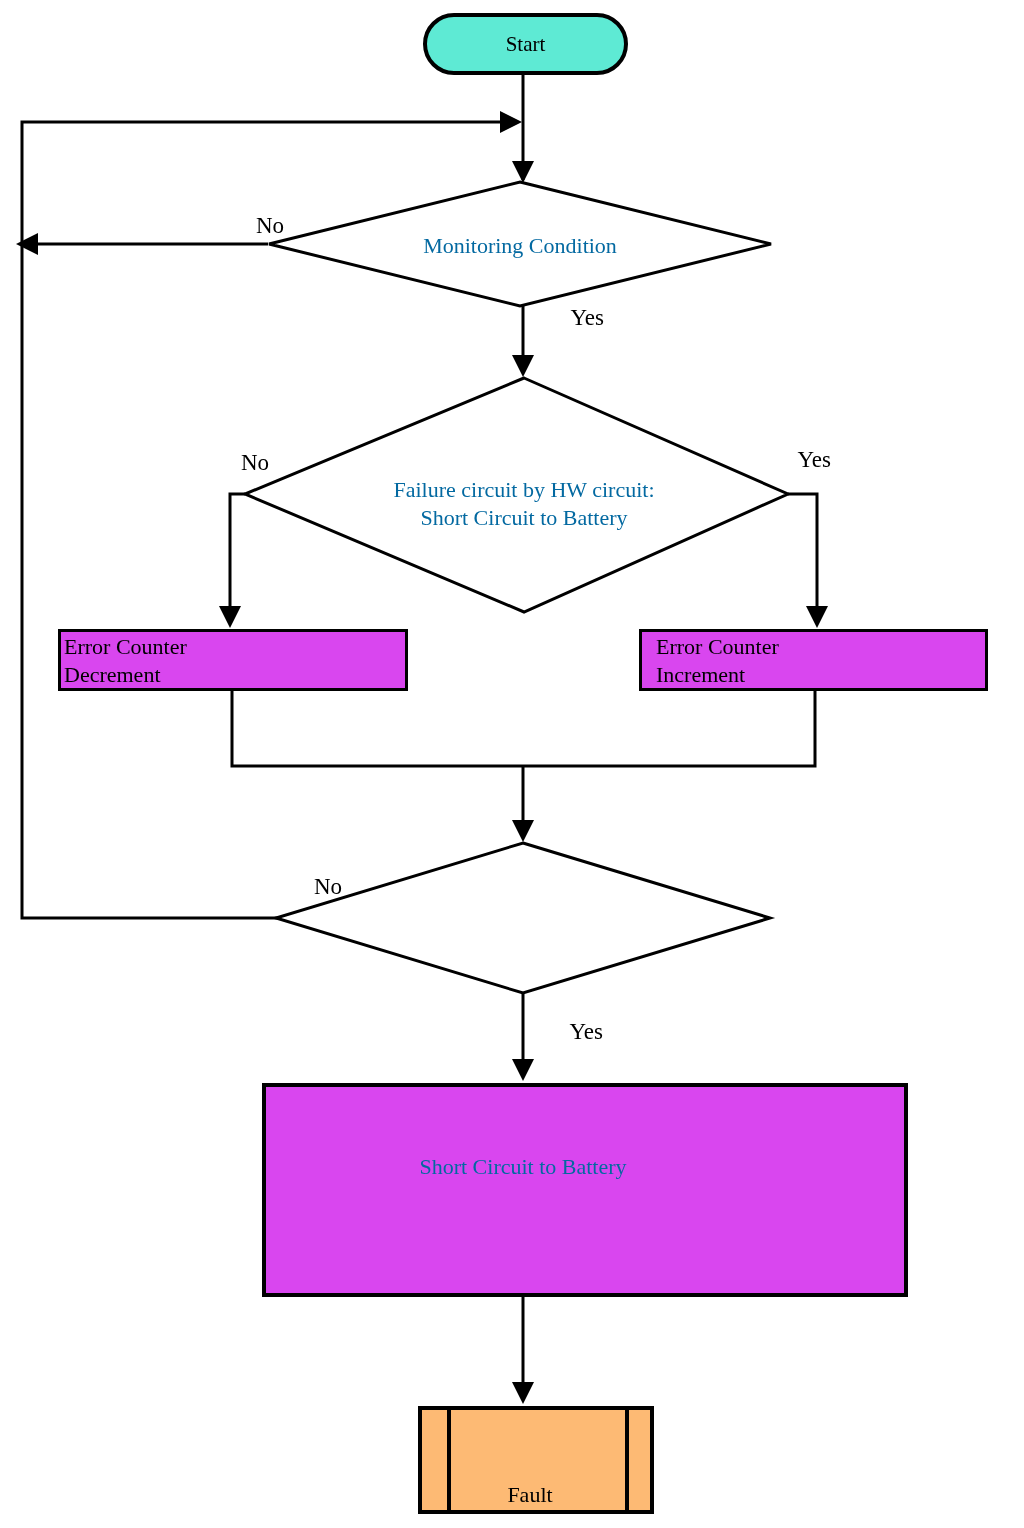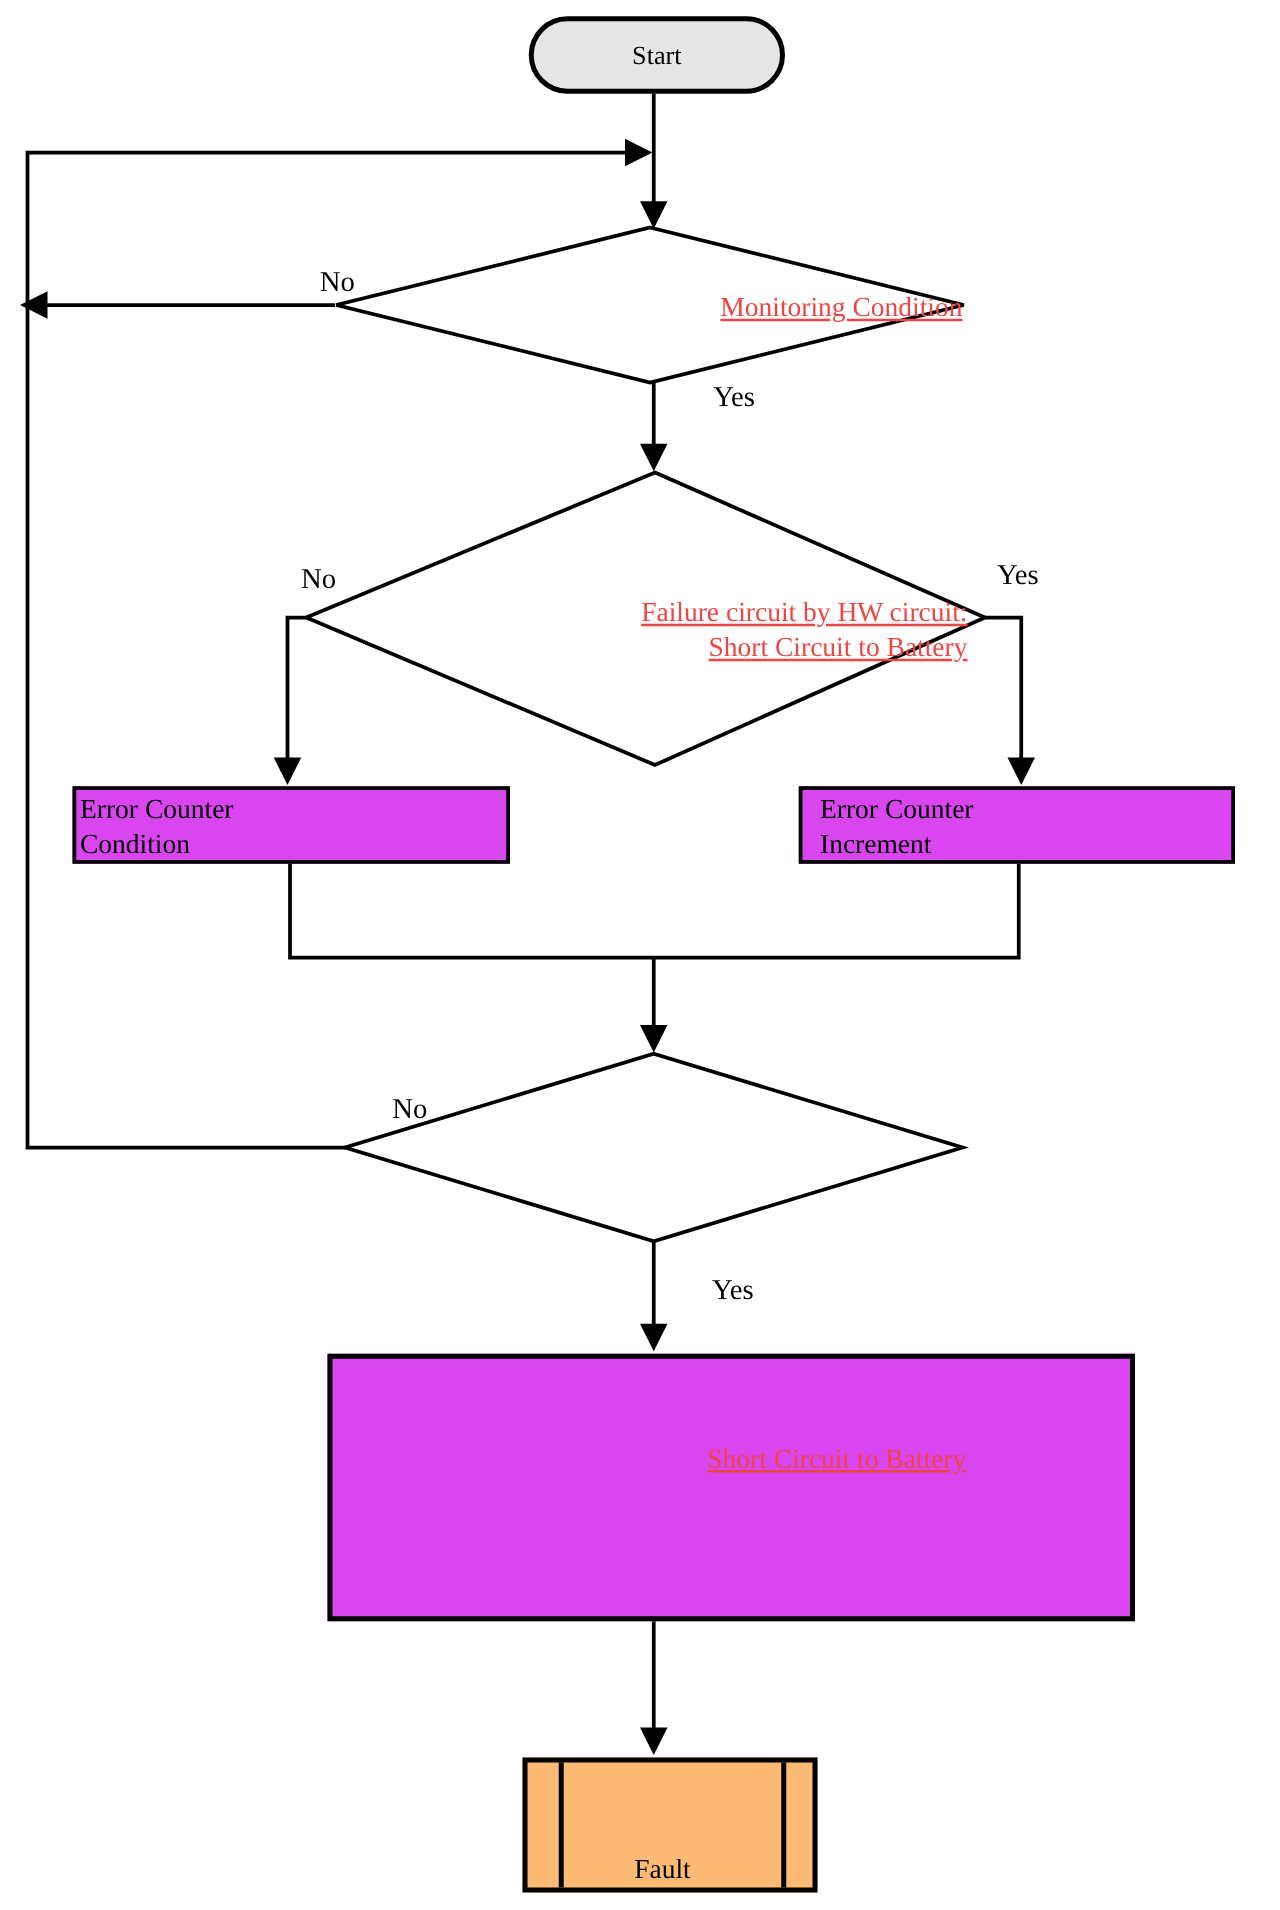--- a/index.html
+++ b/index.html
@@ -3,31 +3,31 @@
 <meta charset="utf-8">
 <style>
   html,body{margin:0;padding:0;background:#ffffff;}
   .canvas{
     position:relative;width:1024px;height:1528px;background:#ffffff;
     font-family:"Liberation Serif", serif;color:#000;overflow:hidden;
   }
   svg.layer{position:absolute;left:0;top:0;}
   .lbl{
     position:absolute;font-size:22px;line-height:26px;
-    white-space:pre;text-align:right;color:#ef4444;text-decoration:underline;
+    white-space:pre;text-align:center;color:#0369a1;
   }
   .edge-lbl{
     position:absolute;font-size:23px;line-height:26px;
     white-space:pre;text-align:right;color:#000;
   }
   .terminator{
     position:absolute;left:423px;top:13px;width:205px;height:62px;
     box-sizing:border-box;border:4px solid #000;border-radius:31px;
     display:flex;align-items:center;justify-content:center;
-    font-size:21px;background:#e5e5e5;
+    font-size:21px;background:#5eead4;
   }
   .process{
     position:absolute;box-sizing:border-box;border:3px solid #000;
     background:#d946ef;font-size:22px;line-height:28px;
   }
   .process.decrement{left:58px;top:629px;width:350px;height:62px;padding:1px 0 0 3px;}
   .process.increment{left:639px;top:629px;width:349px;height:62px;padding:1px 0 0 14px;}
   .process.ignition{left:262px;top:1083px;width:646px;height:214px;border-width:4px;}
   .predef{
     position:absolute;left:418px;top:1406px;width:236px;height:108px;
@@ -82,21 +82,21 @@
   </div>
 
   <div class="lbl" style="left:270px;top:233px;width:500px;">Monitoring Condition</div>
 
   <div class="lbl" style="left:274px;top:477px;width:500px;">Failure circuit by HW circuit:</div>
   <div class="lbl" style="left:274px;top:505px;width:500px;">Short Circuit to Battery</div>
 
 
   <div class="process decrement">
     <div>Error Counter</div>
-    <div>Condition</div>
+    <div>Decrement</div>
   </div>
 
   <div class="process increment">
     <div>Error Counter</div>
     <div>Increment</div>
   </div>
 
   <div class="process ignition"></div>
   <div class="lbl" style="left:273px;top:1154px;width:500px;">Short Circuit to Battery</div>
 

